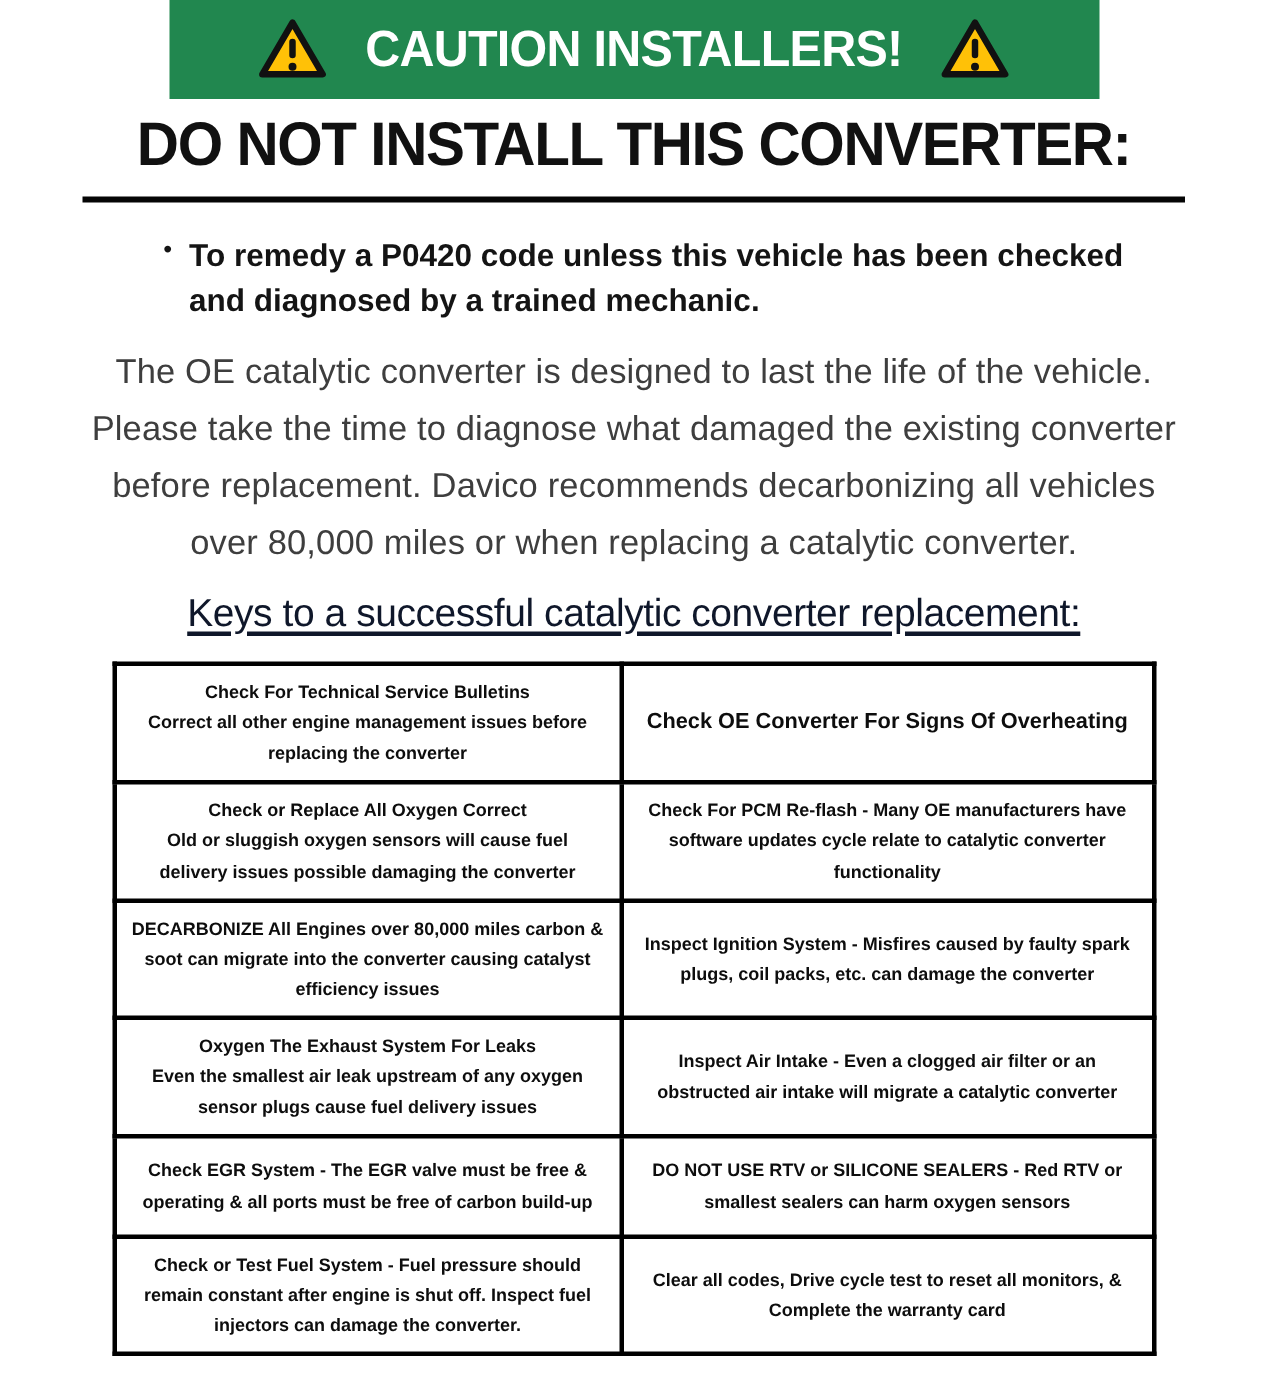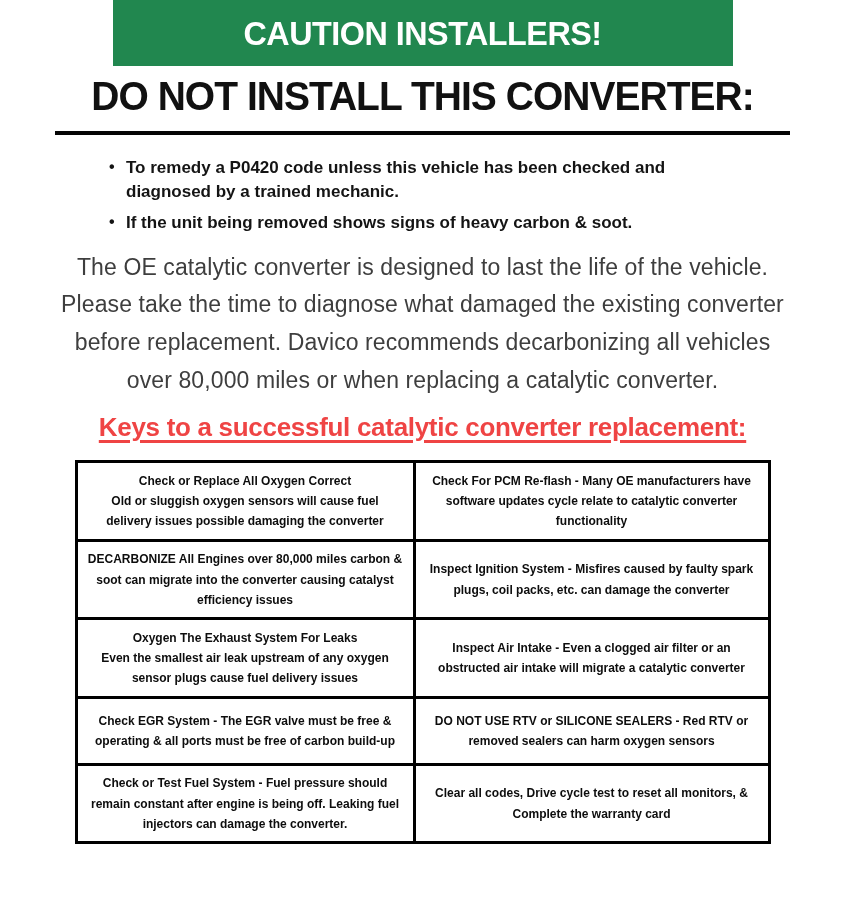--- a/index.html
+++ b/index.html
@@ -45,21 +45,21 @@
   }
   .bullet-list {
     width: 645px;
     margin: 21px 0 0 107px;
     list-style: none;
   }
   .bullet-list li {
     position: relative;
     padding-left: 19px;
     font-weight: bold;
-    font-size: 17px;
+    font-size: 21px;
     line-height: 1.4;
     margin-bottom: 7px;
     color: #141414;
   }
   .bullet-list li::before {
     content: "\2022";
     position: absolute;
     left: 2px; top: 0;
     font-size: 16px;
   }
@@ -70,23 +70,23 @@
     text-align: center;
     font-size: 23px;
     line-height: 1.65;
     color: #3e3e3e;
     letter-spacing: 0.1px;
   }
   .section-heading {
     margin-top: 12px;
     text-align: center;
     font-size: 26px;
-    font-weight: bold;
+    font-weight: normal;
     letter-spacing: -0.3px;
-    color: #ef4444;
+    color: #0f172a;
     text-decoration: underline;
     text-decoration-thickness: 2.5px;
     text-underline-offset: 4px;
   }
   table.tips {
     width: 693px;
     margin: 17px auto 0;
     border-collapse: collapse;
     table-layout: fixed;
   }
@@ -105,55 +105,64 @@
   td .cell-line:empty { display: none; }
   td.big .cell-line {
     font-size: 14.5px;
     line-height: 1.3;
     white-space: nowrap;
   }
 </style>
 </head>
 <body>
 
-<div class="banner" style="background: rgb(33, 135, 79); flex-direction: column;">
+<div class="banner" style="background: rgb(33, 135, 79);">
   <svg class="tri-icon" viewBox="0 0 64 58" width="46" height="42" aria-hidden="true">
     <path d="M32 4 L60 52 L4 52 Z" fill="#FFC107" stroke="#111" stroke-width="6" stroke-linejoin="round"></path>
     <rect x="29" y="19" width="6" height="18" rx="3" fill="#111"></rect>
     <circle cx="32" cy="45" r="3.7" fill="#111"></circle>
   </svg>
   <span class="banner-text">CAUTION INSTALLERS!</span>
   <svg class="tri-icon" viewBox="0 0 64 58" width="46" height="42" aria-hidden="true">
     <path d="M32 4 L60 52 L4 52 Z" fill="#FFC107" stroke="#111" stroke-width="6" stroke-linejoin="round"></path>
     <rect x="29" y="19" width="6" height="18" rx="3" fill="#111"></rect>
     <circle cx="32" cy="45" r="3.7" fill="#111"></circle>
   </svg>
 </div>
 
 <h1 class="headline">DO NOT INSTALL THIS CONVERTER:</h1>
 
 <hr class="divider">
 
 <ul class="bullet-list">
   <li>To remedy a P0420 code unless this vehicle has been checked and diagnosed by a trained mechanic.</li>
-  <li>If the unit being removed shows signs of heavy carbon &amp; soot.</li>
 </ul>
 
 <p class="intro">The OE catalytic converter is designed to last the life of the vehicle. Please take the time to diagnose what damaged the existing converter before replacement. Davico recommends decarbonizing all vehicles over 80,000 miles or when replacing a catalytic converter.</p>
 
 <h2 class="section-heading">Keys to a successful catalytic converter replacement:</h2>
 
 <table class="tips">
   <colgroup>
       <col class="c1">
       <col class="c2">
     </colgroup>
   <tbody>
     <tr style="height:79px;">
       <td>
+        <div class="cell-line">Check For Technical Service Bulletins</div>
+        <div class="cell-line">Correct all other engine management issues before replacing the converter</div>
+      </td>
+      <td class="big">
+        <div class="cell-line">Check OE Converter For Signs Of Overheating</div>
+
+      </td>
+    </tr>
+    <tr style="height:79px;">
+      <td>
         <div class="cell-line">Check or Replace All Oxygen Correct</div>
         <div class="cell-line">Old or sluggish oxygen sensors will cause fuel delivery issues possible damaging the converter</div>
       </td>
       <td>
         <div class="cell-line">Check For PCM Re-flash - Many OE manufacturers have software updates cycle relate to catalytic converter functionality</div>
 
       </td>
     </tr>
     <tr style="height:78px;">
       <td>
@@ -174,27 +183,27 @@
         <div class="cell-line">Inspect Air Intake - Even a clogged air filter or an obstructed air intake will migrate a catalytic converter</div>
 
       </td>
     </tr>
     <tr style="height:67px;">
       <td>
         <div class="cell-line">Check EGR System - The EGR valve must be free &amp; operating &amp; all ports must be free of carbon build-up</div>
 
       </td>
       <td>
-        <div class="cell-line">DO NOT USE RTV or SILICONE SEALERS - Red RTV or removed sealers can harm oxygen sensors</div>
+        <div class="cell-line">DO NOT USE RTV or SILICONE SEALERS - Red RTV or smallest sealers can harm oxygen sensors</div>
 
       </td>
     </tr>
     <tr style="height:78px;">
       <td>
-        <div class="cell-line">Check or Test Fuel System - Fuel pressure should remain constant after engine is being off.  Leaking fuel injectors can damage the converter.</div>
+        <div class="cell-line">Check or Test Fuel System - Fuel pressure should remain constant after engine is shut off.  Inspect fuel injectors can damage the converter.</div>
 
       </td>
       <td>
         <div class="cell-line">Clear all codes,  Drive cycle test to reset all monitors, &amp; Complete the warranty card</div>
 
       </td>
     </tr>
   </tbody>
 </table>
 

